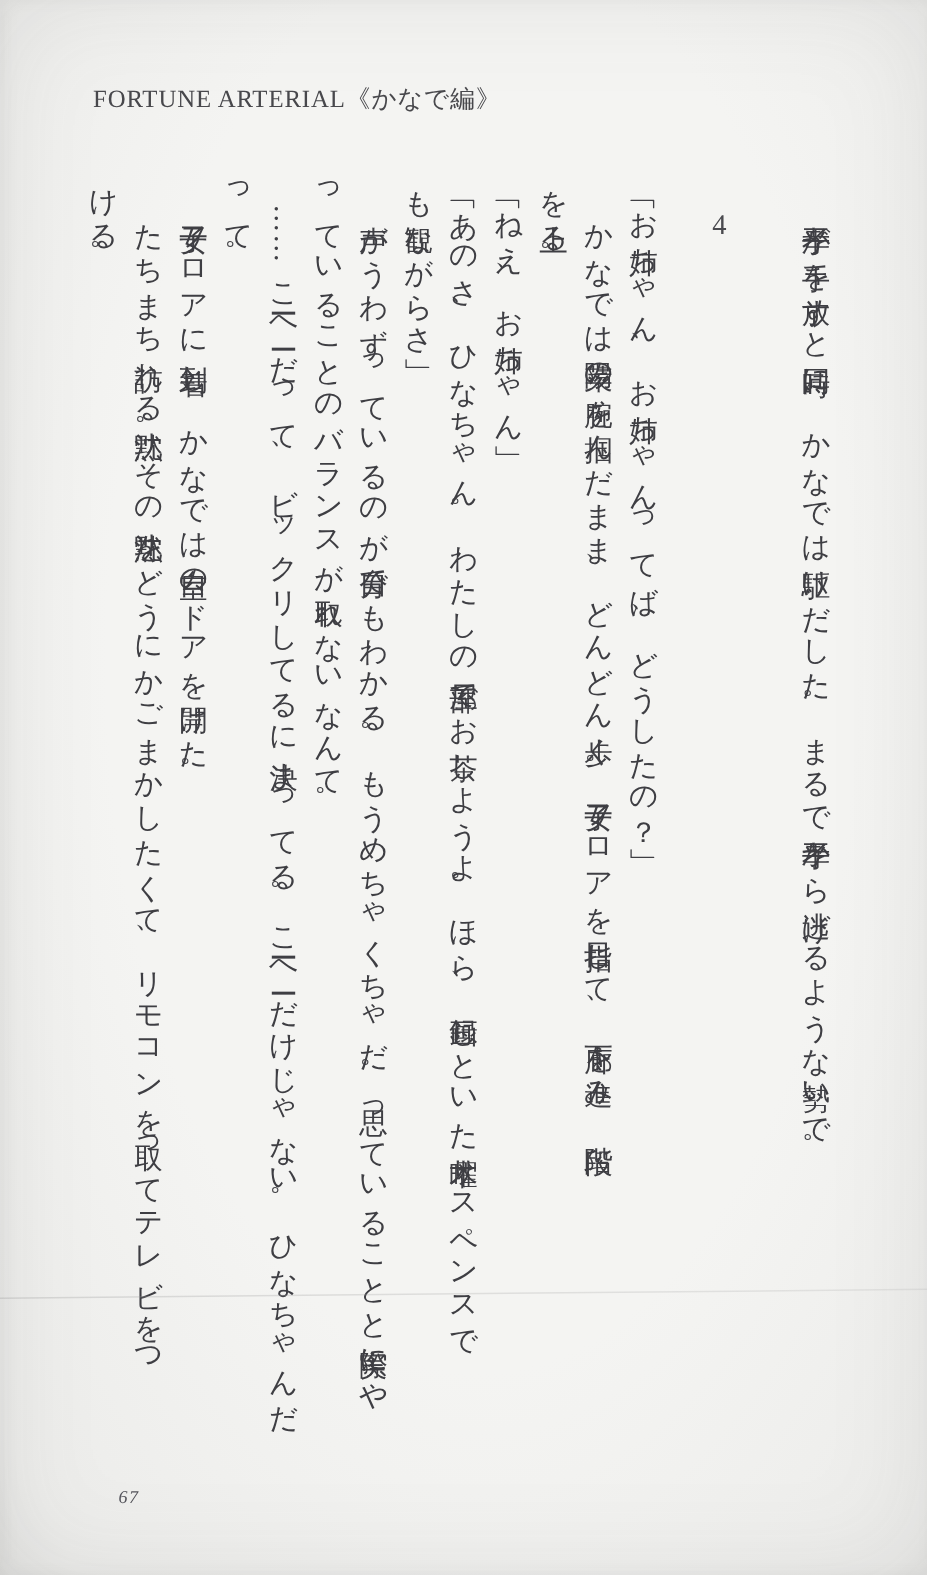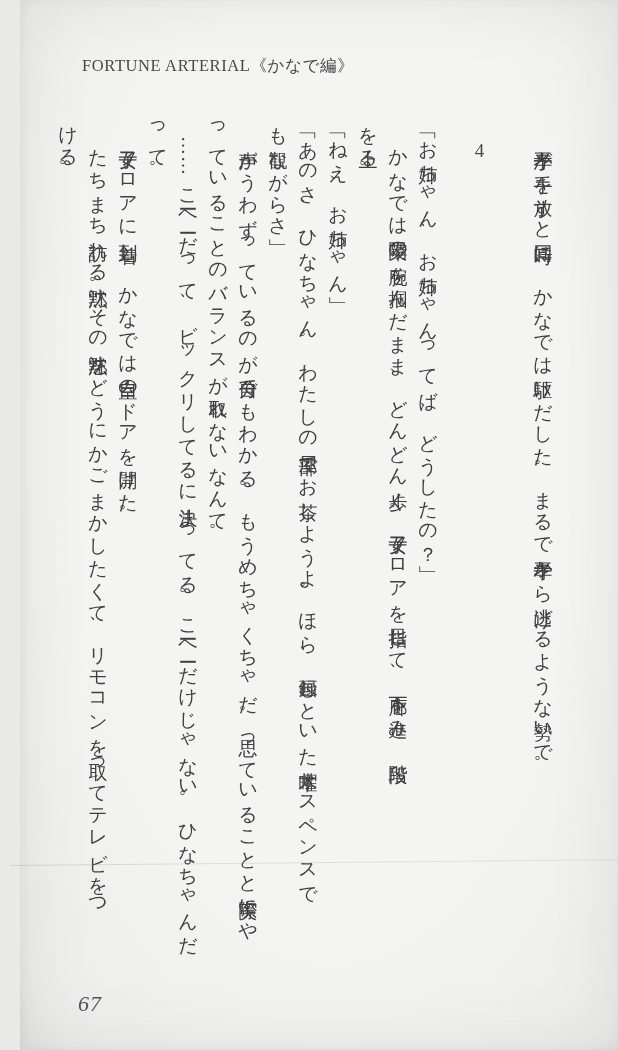--- a/index.html
+++ b/index.html
@@ -12,21 +12,20 @@
     position: relative;
     overflow: hidden;
     background: #e9e9e7;
     font-family: "Liberation Serif", "DejaVu Serif", serif;
   }
   .page {
     position: absolute;
     inset: 0;
     background: radial-gradient(ellipse at 52% 42%, #f4f4f2 55%, #ececea 92%, #e4e4e2 100%);
     box-shadow: inset 0 0 70px rgba(90,90,90,0.10), inset 3px 0 10px rgba(120,120,120,0.08);
-    margin-left: 20px;
   }
   .header {
     position: absolute;
     left: 62px;
     top: 55px;
     font-size: 16.5px;
     letter-spacing: 0.6px;
     color: #48484c;
     white-space: nowrap;
   }
@@ -61,23 +60,23 @@
     left: -10px;
     top: 862px;
     width: 640px;
     height: 1px;
     background: linear-gradient(to right, rgba(150,150,150,0.30), rgba(170,170,170,0.22));
     transform: rotate(-0.55deg);
     pointer-events: none;
   }
   .page-number {
     position: absolute;
-    left: 58px;
+    left: 79px;
     top: 991px;
-    font-size: 22px;
+    font-size: 12px;
     font-style: italic;
     letter-spacing: 1px;
     color: #53535a;
   }
 </style>
 </head>
 <body>
 
 <div class="page">
 

